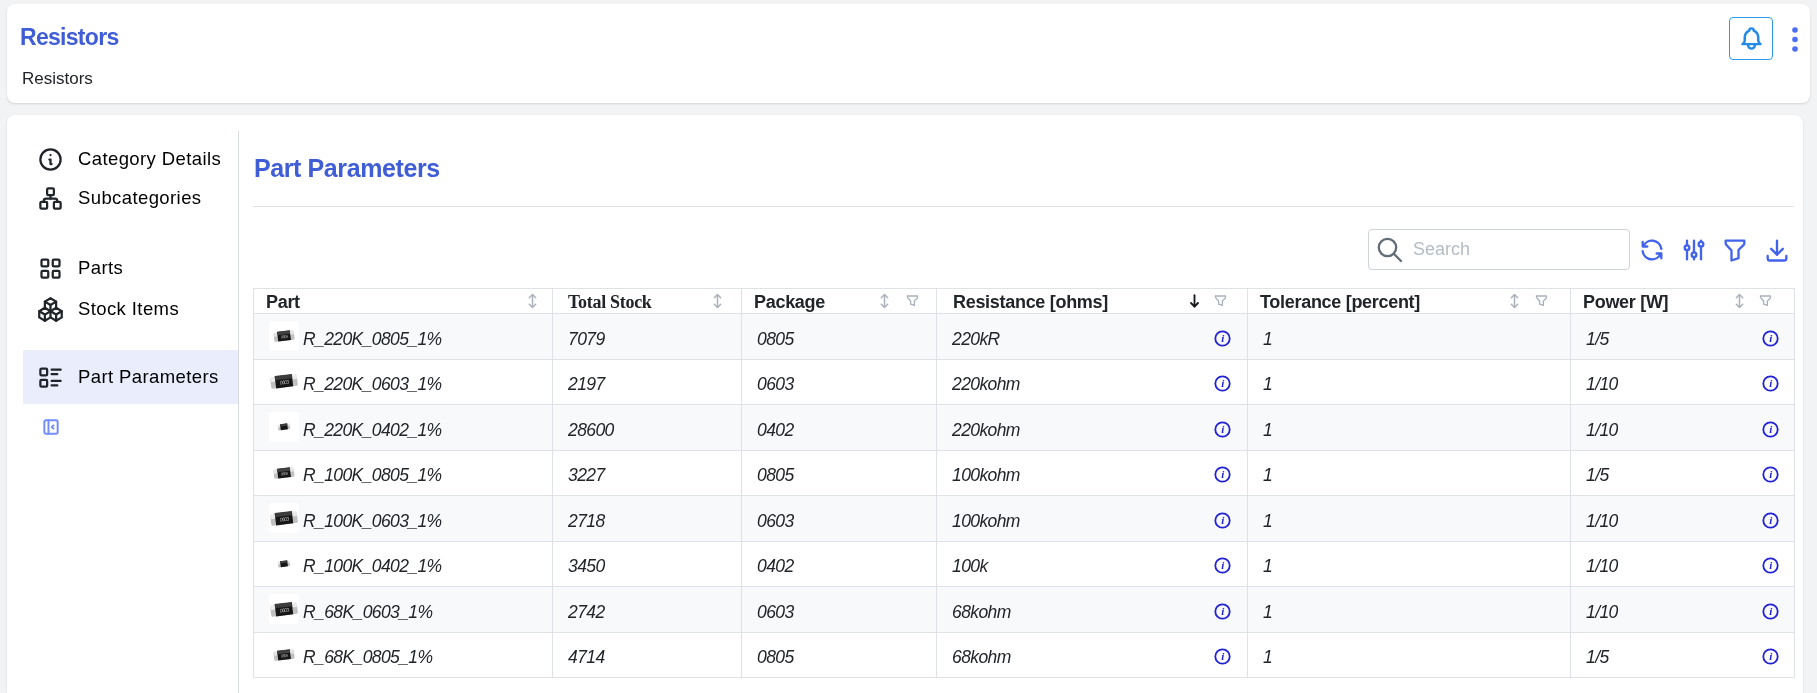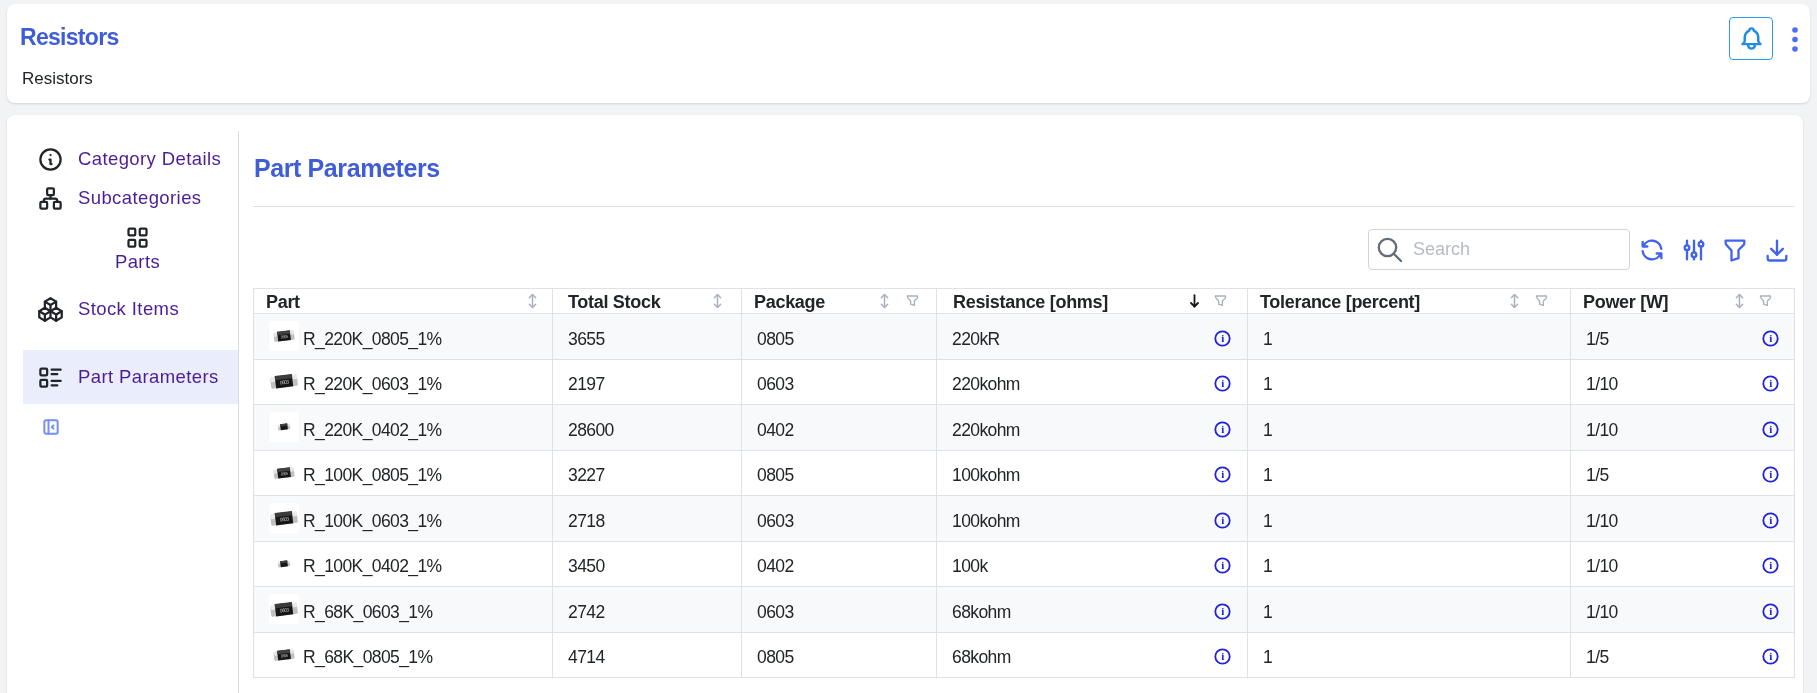--- a/index.html
+++ b/index.html
@@ -8,37 +8,37 @@
   .card { position:absolute; background:#fff; box-shadow:0 1px 3px rgba(0,0,0,.08), 0 1px 2px rgba(0,0,0,.06); }
   #hdrcard { left:7px; top:4px; width:1803px; height:99px; border-radius:8px; }
   #bodycard { left:7px; top:115px; width:1796px; height:578px; border-radius:8px 8px 0 0; }
   #title { position:absolute; left:20px; top:24px; font-size:23px; letter-spacing:-0.7px; font-weight:bold; color:#3f5dd6; }
   #crumb { position:absolute; left:22px; top:69px; font-size:17px; color:#212529; }
   #bellbtn { position:absolute; left:1729px; top:17px; width:44px; height:43px; border:1.5px solid #2f9be8; border-radius:4px; display:flex; align-items:center; justify-content:center; }
   #dots { position:absolute; left:1789px; top:24px; }
   
   .nav { position:absolute; left:23px; width:215px; height:54px; display:flex; align-items:center; }
   .nav .ic { width:27px; height:27px; margin-left:14px; flex:none; }
-  .nav .lb { margin-left:14px; font-size:18.5px; letter-spacing:0.4px; color:#4c1d95; }
+  .nav .lb { margin-left:14px; font-size:18.5px; letter-spacing:0.4px; color:#000000; }
   .nav.sel { background:#e9edfc; }
   #selbar { position:absolute; left:235px; top:350px; width:3px; height:54px; background:#3b5bdb; }
   #divider { position:absolute; left:238px; top:131px; width:1px; height:562px; background:#d8dce1; }
   #collapse { position:absolute; left:41px; top:417px; width:20px; height:20px; }
   
   #ptitle { position:absolute; left:254px; top:154px; font-size:25px; letter-spacing:-0.4px; font-weight:bold; color:#3f5dd6; }
   #hr1 { position:absolute; left:253px; top:206px; width:1541px; height:1px; background:#dee2e6; }
   #search { position:absolute; left:1368px; top:229px; width:262px; height:41px; border:1px solid #ced4da; border-radius:4px; display:flex; align-items:center; }
   #search .mag { margin-left:7px; }
   #search .ph { margin-left:10px; font-size:18px; color:#b5bcc4; }
   .tbicon { position:absolute; top:236px; width:28px; height:28px; }
   
   #tbl { position:absolute; left:253px; top:288px; width:1541px; border-collapse:collapse; table-layout:fixed; }
   #tbl th, #tbl td { border:1px solid #dee2e6; overflow:hidden; white-space:nowrap; position:relative; }
   #tbl th { height:25px; font-size:18px; letter-spacing:-0.3px; font-weight:bold; text-align:left; padding:3px 0 0 12px; background:#fff; }
-  #tbl td { height:45.5px; font-size:17.5px; letter-spacing:-0.6px; padding:6px 0 0 15px; }
+  #tbl td { height:45.5px; font-size:17.5px; letter-spacing:-0.6px; padding:6px 0 0 15px;font-style:italic; }
   #tbl tr.odd td { background:#f8f9fa; }
   td.partcell { padding-left:13px; }
   .chipbox { display:inline-flex; width:30px; height:30px; vertical-align:middle; align-items:center; justify-content:center; background:#fff; border-radius:3px; position:relative; top:-3px; }
   .pname { vertical-align:middle; margin-left:4px; }
   .hicon { position:absolute; top:50%; transform:translateY(-50%); line-height:0; }
   .infoi { position:absolute; top:calc(50% - 6.5px); }
 </style>
 </head>
 <body>
 <div class="card" id="hdrcard"></div>
@@ -71,21 +71,21 @@
 <div class="nav" style="top:171px;">
   <svg class="ic" viewBox="0 0 24 24" fill="none" stroke="#212529" stroke-width="2" stroke-linecap="round" stroke-linejoin="round">
       <rect x="3" y="15" width="6" height="6" rx="1"></rect>
       <rect x="15" y="15" width="6" height="6" rx="1"></rect>
       <rect x="9" y="3" width="6" height="6" rx="1"></rect>
       <path d="M6 15v-1a2 2 0 0 1 2-2h8a2 2 0 0 1 2 2v1"></path>
       <line x1="12" y1="9" x2="12" y2="12"></line>
     </svg>
   <span class="lb">Subcategories</span>
 </div>
-<div class="nav" style="top:224px;flex-direction:column;">
+<div class="nav" style="top:241px;">
   <svg class="ic" viewBox="0 0 24 24" fill="none" stroke="#212529" stroke-width="2" stroke-linecap="round" stroke-linejoin="round">
       <rect x="4" y="4" width="6" height="6" rx="1"></rect>
       <rect x="14" y="4" width="6" height="6" rx="1"></rect>
       <rect x="4" y="14" width="6" height="6" rx="1"></rect>
       <rect x="14" y="14" width="6" height="6" rx="1"></rect>
     </svg>
   <span class="lb">Parts</span>
 </div>
 <div class="nav" style="top:282px;">
   <svg class="ic" viewBox="0 0 24 24" fill="none" stroke="#212529" stroke-width="2" stroke-linecap="round" stroke-linejoin="round">
@@ -161,21 +161,21 @@
       <col style="width:323px">
       <col style="width:224px">
     </colgroup>
   <thead>
     <tr>
       <th>Part<span class="hicon" style="right:15px;"><svg width="9" height="16" viewBox="0 0 9 16" fill="none" stroke="#aab1ba" stroke-width="1.5" stroke-linecap="round" stroke-linejoin="round">
               <path d="M4.5 2v12"></path>
               <path d="M1.3 4.7L4.5 1.5L7.7 4.7"></path>
               <path d="M1.3 11.3L4.5 14.5L7.7 11.3"></path>
             </svg></span></th>
-      <th style="padding-left:15px;">Total Stock<span class="hicon" style="right:19px;"><svg width="9" height="16" viewBox="0 0 9 16" fill="none" stroke="#aab1ba" stroke-width="1.5" stroke-linecap="round" stroke-linejoin="round">
+      <th style="padding-left:15px;font-family:Liberation Serif, serif;">Total Stock<span class="hicon" style="right:19px;"><svg width="9" height="16" viewBox="0 0 9 16" fill="none" stroke="#aab1ba" stroke-width="1.5" stroke-linecap="round" stroke-linejoin="round">
               <path d="M4.5 2v12"></path>
               <path d="M1.3 4.7L4.5 1.5L7.7 4.7"></path>
               <path d="M1.3 11.3L4.5 14.5L7.7 11.3"></path>
             </svg></span></th>
       <th>Package<span class="hicon" style="right:47px;"><svg width="9" height="16" viewBox="0 0 9 16" fill="none" stroke="#aab1ba" stroke-width="1.5" stroke-linecap="round" stroke-linejoin="round">
               <path d="M4.5 2v12"></path>
               <path d="M1.3 4.7L4.5 1.5L7.7 4.7"></path>
               <path d="M1.3 11.3L4.5 14.5L7.7 11.3"></path>
             </svg></span><span class="hicon" style="right:16px;"><svg width="15" height="15" viewBox="0 0 24 24" fill="none" stroke="#aab1ba" stroke-width="2.1" stroke-linejoin="round">
               <path d="M4 4h16v2.172a2 2 0 0 1 -.586 1.414l-4.414 4.414v7l-6 -2v-5l-4.48 -4.928a2 2 0 0 1 -.52 -1.345v-2.227z"></path>
@@ -208,21 +208,21 @@
             <svg width="24" height="16" viewBox="0 0 24 16">
               <g transform="rotate(-7 12 8)">
                 <rect x="1.8" y="4.2" width="20.4" height="8.6" rx="1.2" fill="#c0c0c0"></rect>
                 <rect x="1.8" y="3.4" width="20.4" height="4.2" rx="1.2" fill="#e6e6e6"></rect>
                 <rect x="5.6" y="3.2" width="12.8" height="9.6" fill="#161616"></rect>
                 <rect x="5.6" y="2.9" width="12.8" height="3.6" fill="#404040"></rect>
                 <text x="12" y="10.2" text-anchor="middle" font-family="Liberation Sans" font-size="4" fill="#b5b5b5">0805</text>
               </g>
             </svg>
           </span><span class="pname">R_220K_0805_1%</span></td>
-      <td>3655</td>
+      <td>7079</td>
       <td>0805</td>
       <td>220kR<svg class="infoi" style="right:16px;" width="17" height="17" viewBox="0 0 17 17">
             <circle cx="8.5" cy="8.5" r="7.2" fill="none" stroke="#2121d8" stroke-width="1.8"></circle>
             <text x="8.6" y="12.4" text-anchor="middle" font-family="Liberation Serif" font-weight="bold" font-size="11" fill="#2121d8">i</text>
           </svg></td>
       <td>1</td>
       <td>1/5<svg class="infoi" style="right:15px;" width="17" height="17" viewBox="0 0 17 17">
             <circle cx="8.5" cy="8.5" r="7.2" fill="none" stroke="#2121d8" stroke-width="1.8"></circle>
             <text x="8.6" y="12.4" text-anchor="middle" font-family="Liberation Serif" font-weight="bold" font-size="11" fill="#2121d8">i</text>
           </svg></td>

